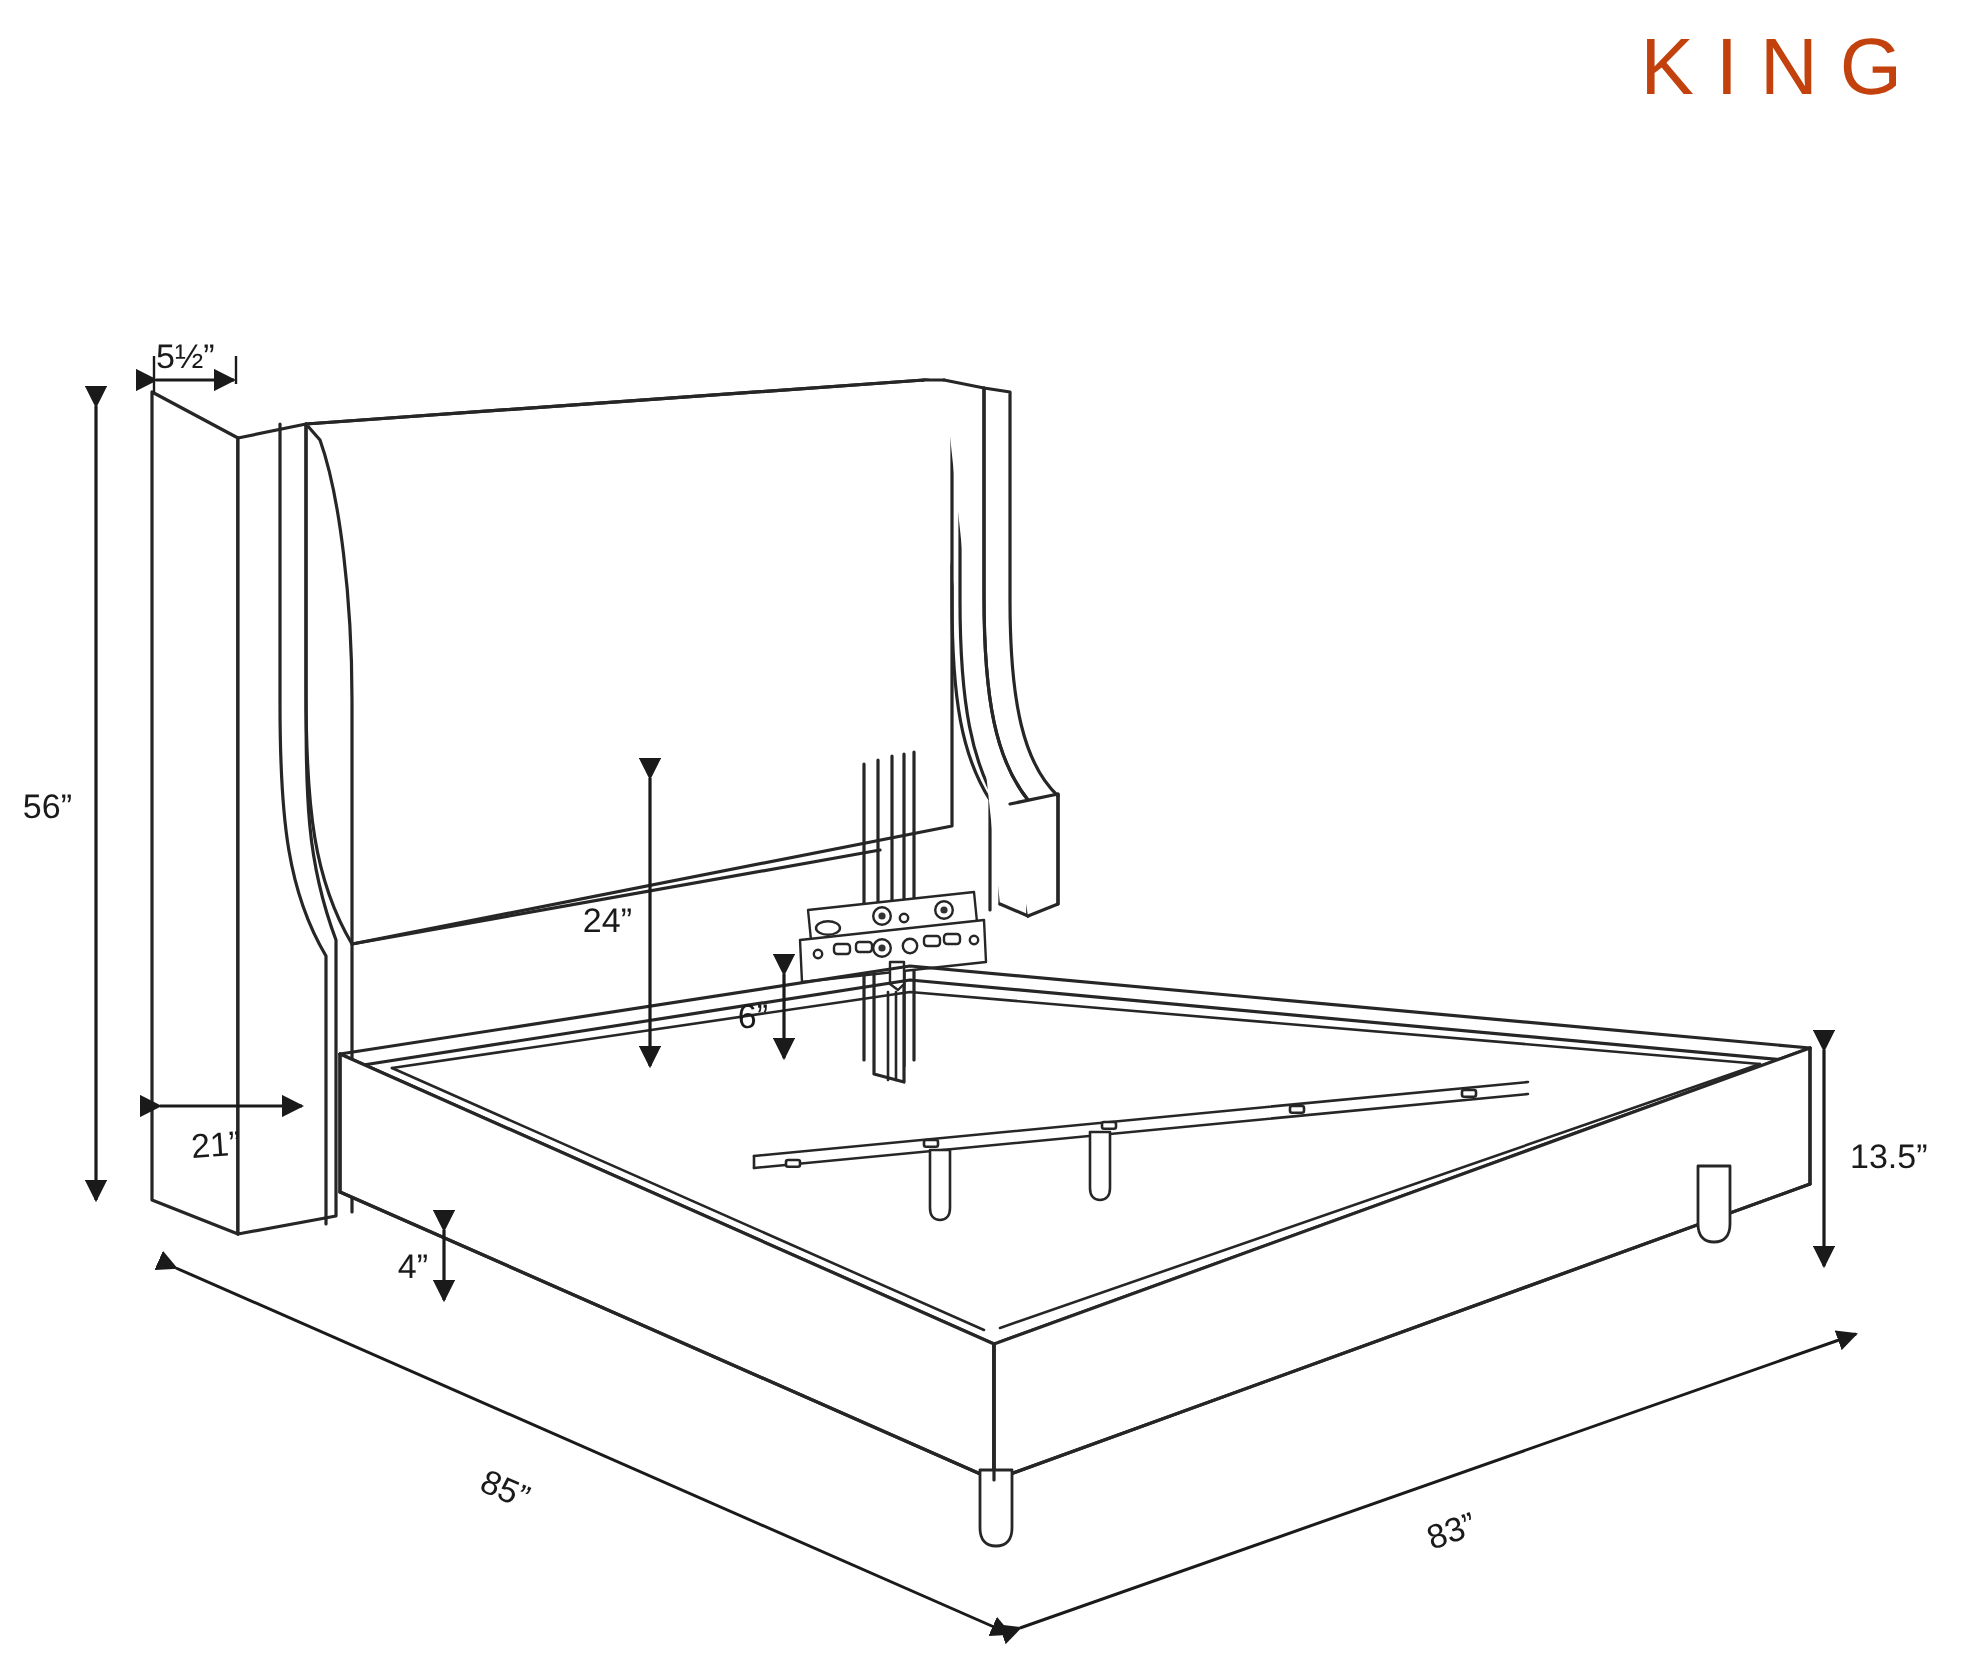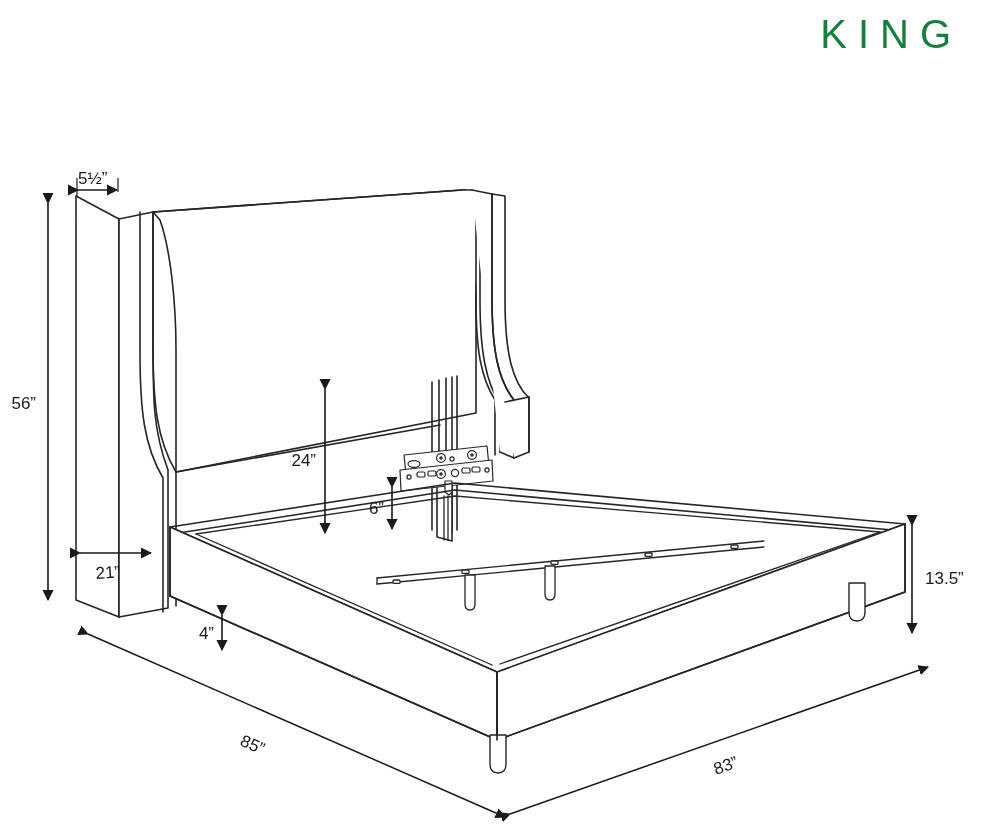--- a/index.html
+++ b/index.html
@@ -24,21 +24,21 @@
     height: 838px;
     background: #ffffff;
   }
   #title {
     position: absolute;
     right: 28px;
     top: 14px;
     font-size: 40px;
     letter-spacing: 11px;
     font-weight: 400;
-    color: #15803d;
+    color: #c2410c;
     line-height: 1;
     white-space: nowrap;
   }
   svg#drawing {
     position: absolute;
     left: 0;
     top: 0;
     width: 990px;
     height: 838px;
     display: block;

